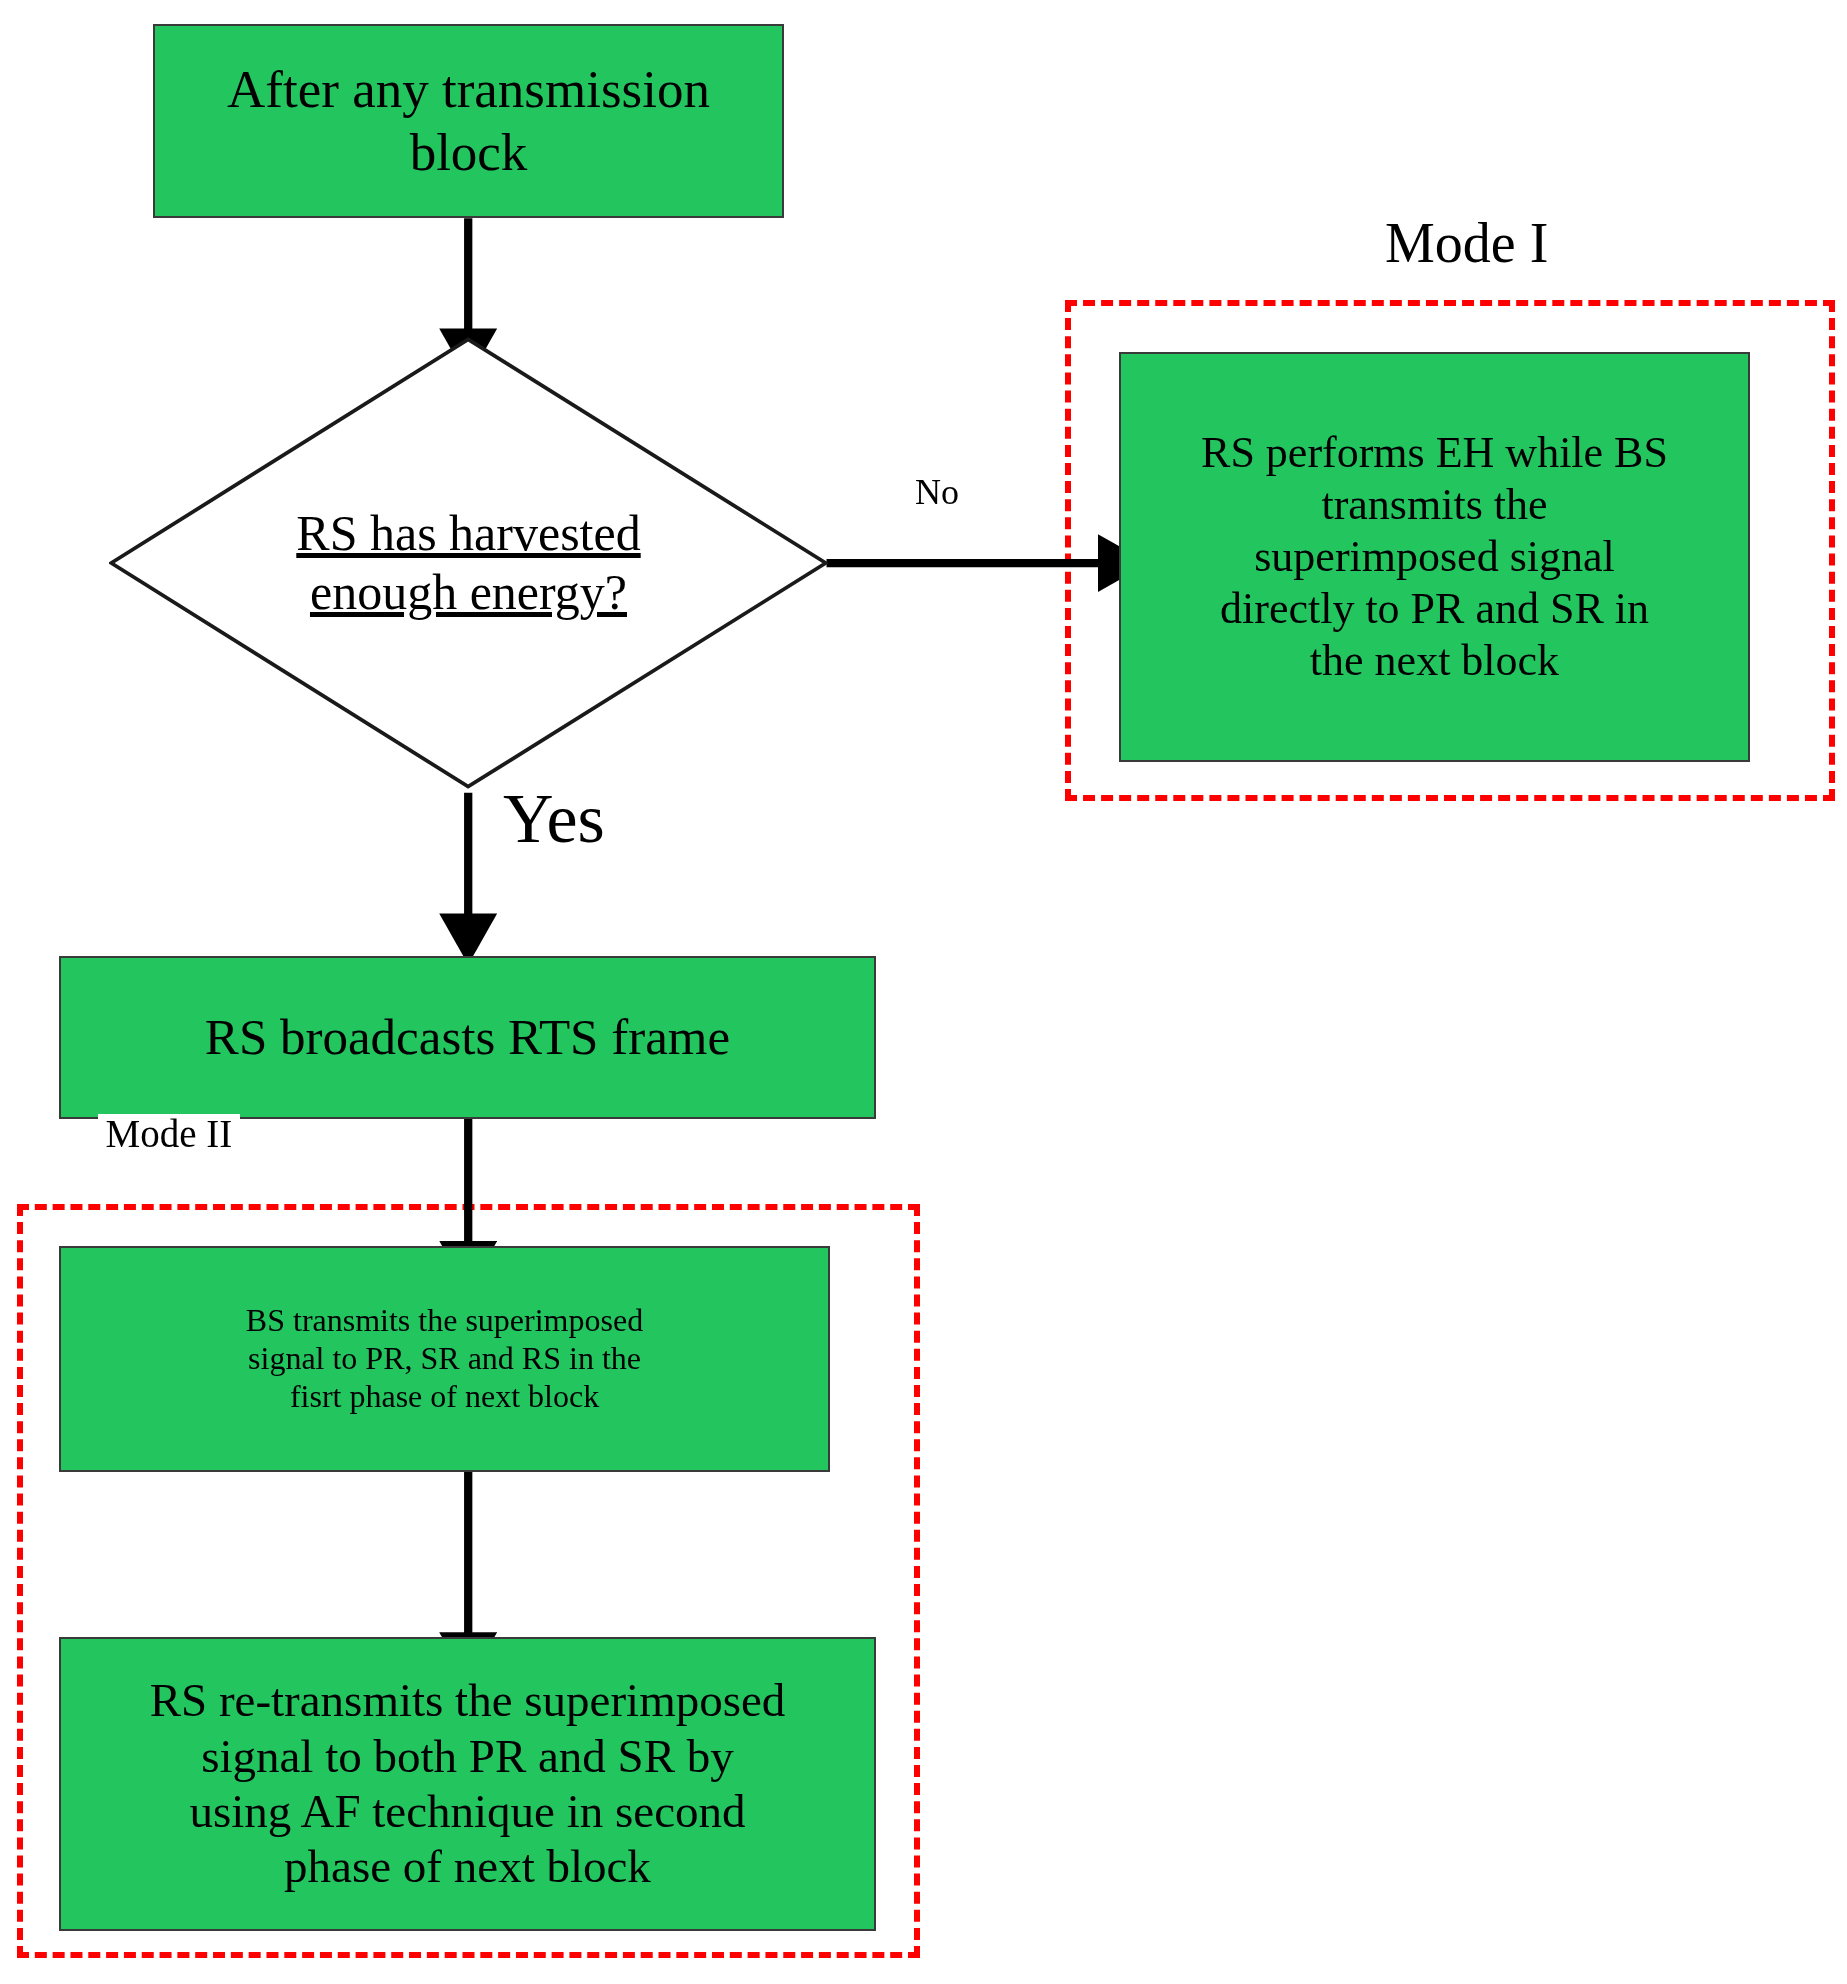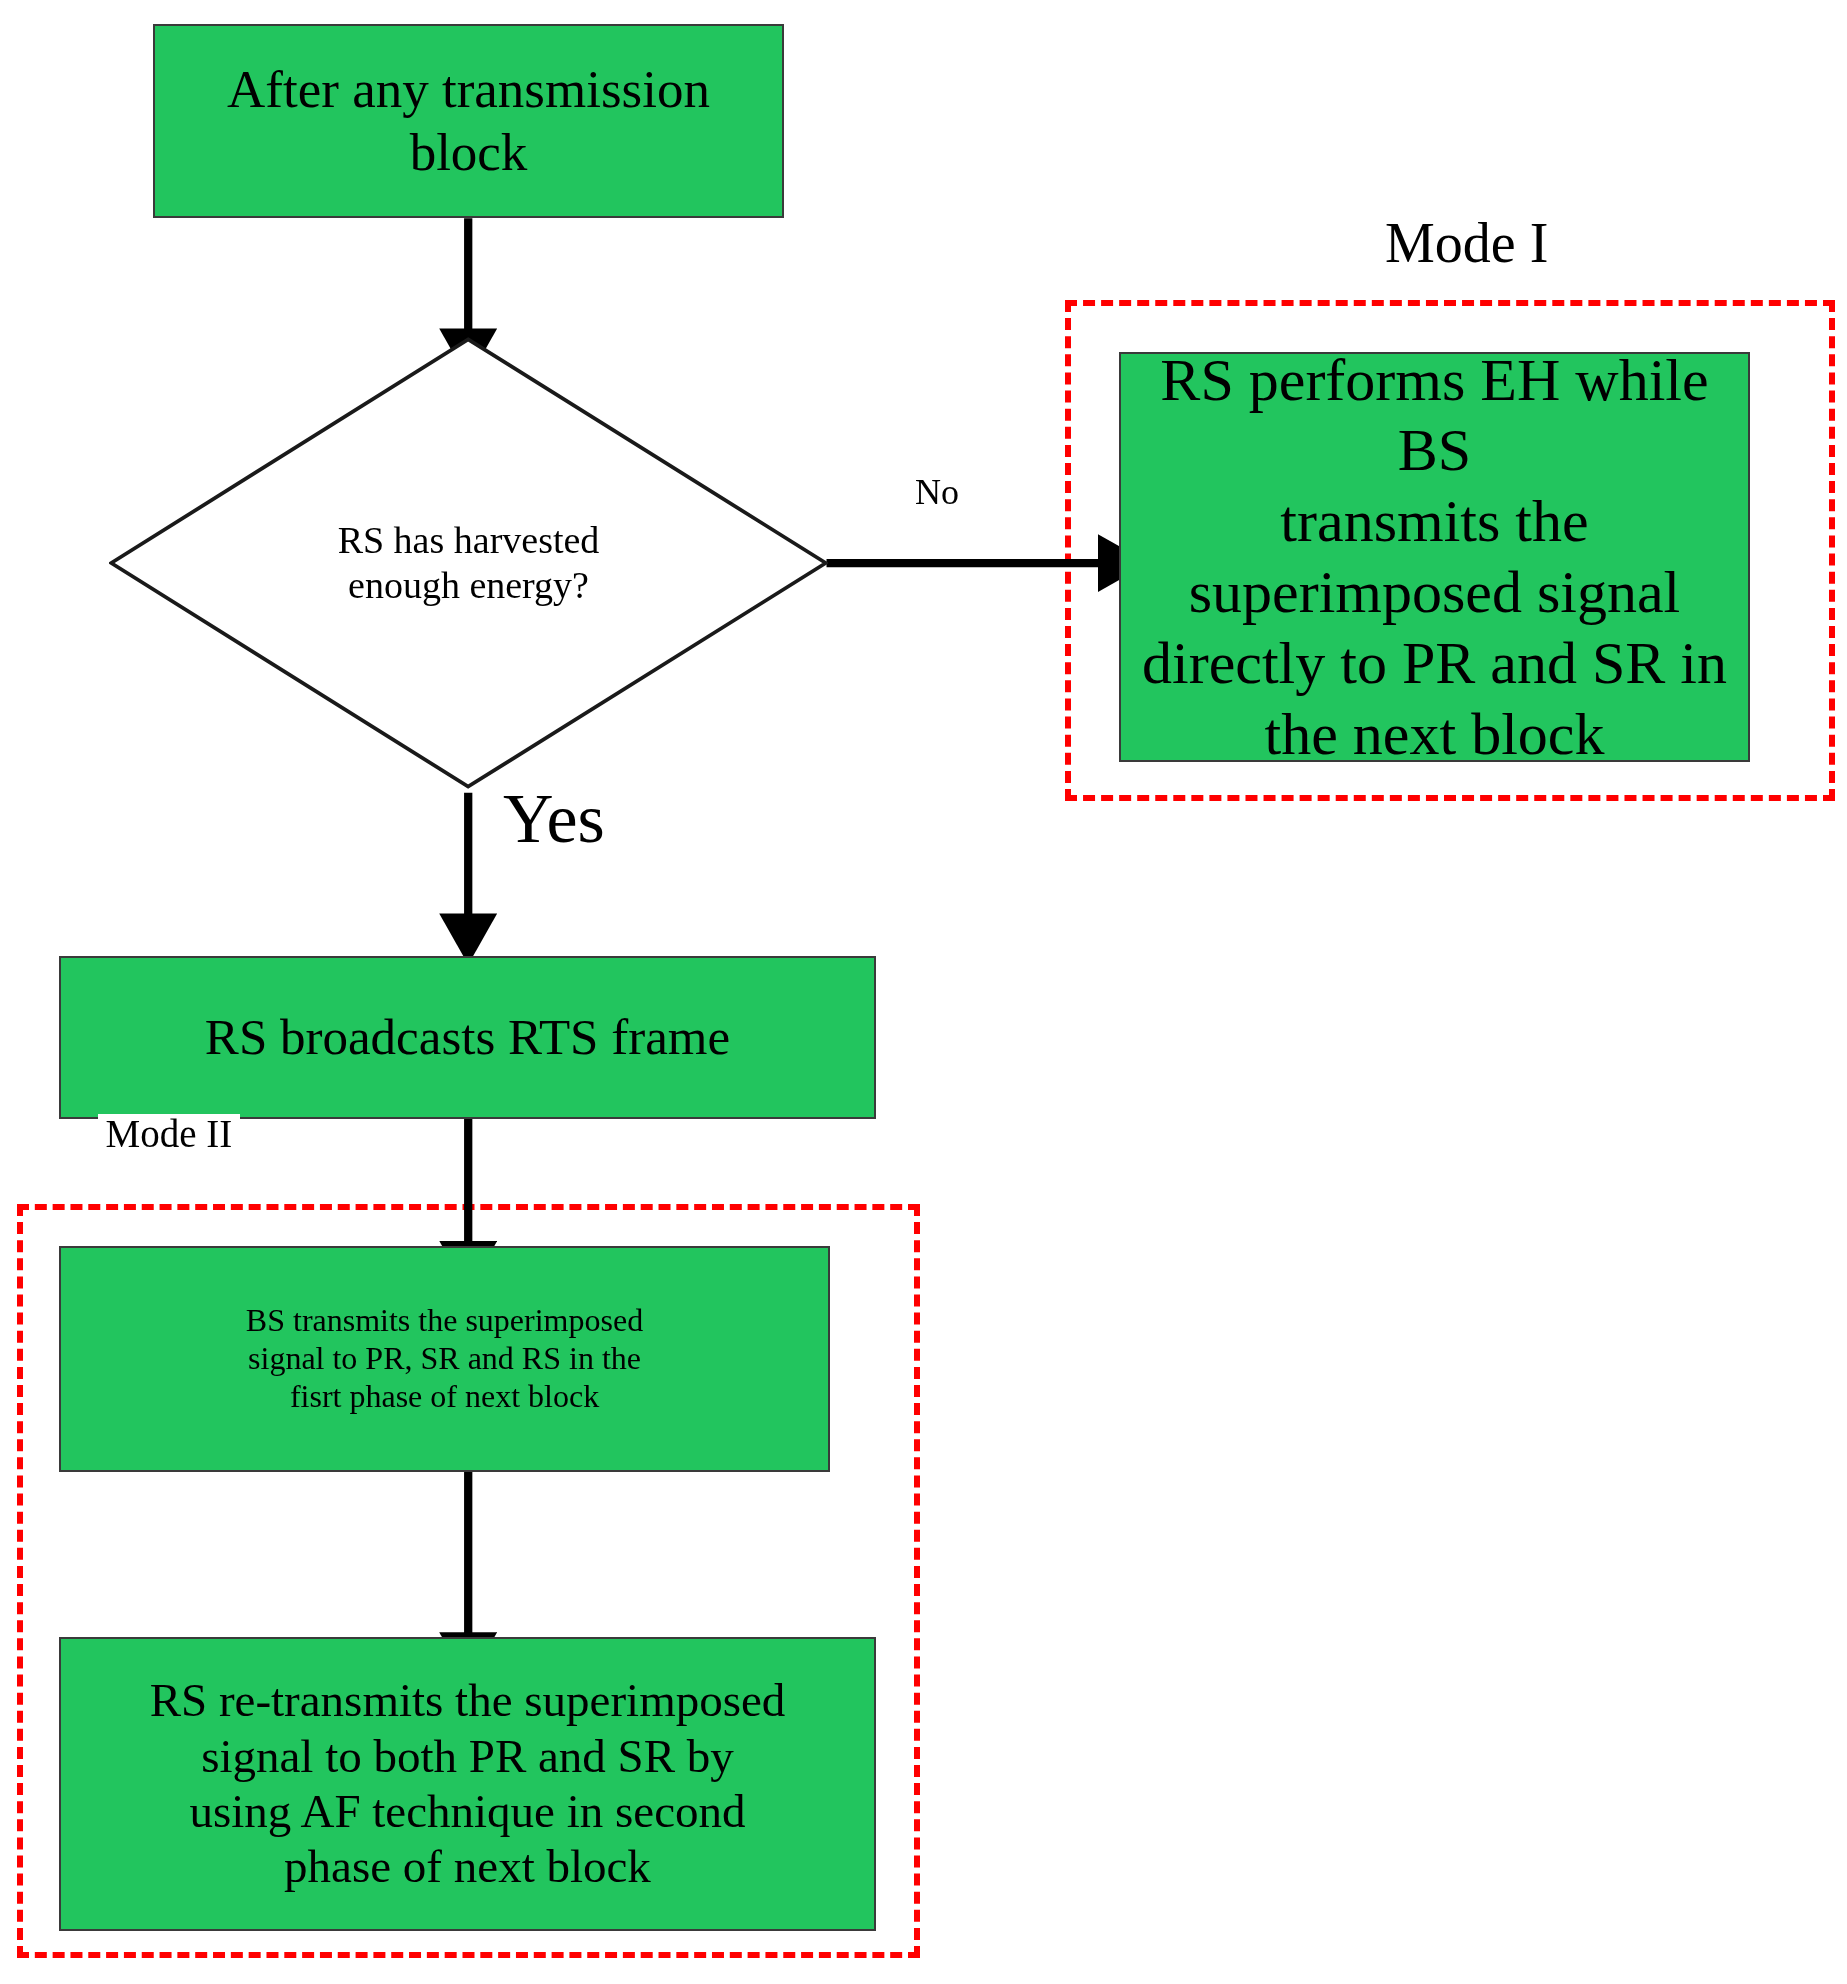--- a/index.html
+++ b/index.html
@@ -116,21 +116,21 @@
 
     <g>
       <line x1="622" y1="1955" x2="622" y2="2175" stroke="#000000" stroke-width="11" marker-end="url(#arrowhead)"></line>
     </g>
   </svg>
 
   <div class="mode-box" style="left:1065px; top:300px; width:770px; height:501px;"></div>
 
   <div class="mode-label" style="left:1351px; top:215px; font-size:56px; padding:0 6px;margin-left:28px;">Mode I</div>
 
-  <div class="node" style="left:1119px; top:352px; width:631px; height:410px; font-size:60px;">
+  <div class="node" style="left:1119px; top:352px; width:631px; height:410px; font-size:44px;">
     <span class="txt">RS performs EH while BS
 transmits the
 superimposed signal
 directly to PR and SR in
 the next block</span>
   </div>
 
   <div class="mode-box" style="left:16.6px; top:1204px; width:903px; height:754px;"></div>
 
   <div class="mode-label" style="left:98px; top:1114px; font-size:39px; padding:0 7.5px;">Mode II</div>
@@ -150,21 +150,21 @@
 
   <div class="node" style="left:153px; top:24px; width:631px; height:194px; font-size:53px;">
     <span class="txt">After any transmission
 block</span>
   </div>
 
   <div class="diamond-wrap" style="left:109px; top:337px; width:719px; height:452px;">
     <svg width="719" height="452" viewBox="0 0 955 600" xmlns="http://www.w3.org/2000/svg">
       <polygon points="477,3 952,300 477,597 3,300" fill="#ffffff" stroke="#1a1a1a" stroke-width="5"></polygon>
     </svg>
-    <div class="diamond-text" style="font-size:38px;">RS has harvested
+    <div class="diamond-text" style="font-size:50px;text-decoration:underline;">RS has harvested
 enough energy?</div>
   </div>
 
   <div class="node" style="left:59px; top:956px; width:817px; height:163px; font-size:51px;">
     <span class="txt">RS broadcasts RTS frame</span>
   </div>
 
   <div class="edge-label" style="left:875px; top:474px; font-size:36px;margin-left:40px;">No</div>
 
   <div class="edge-label" style="left:503px; top:784px; font-size:70px;">Yes</div>

